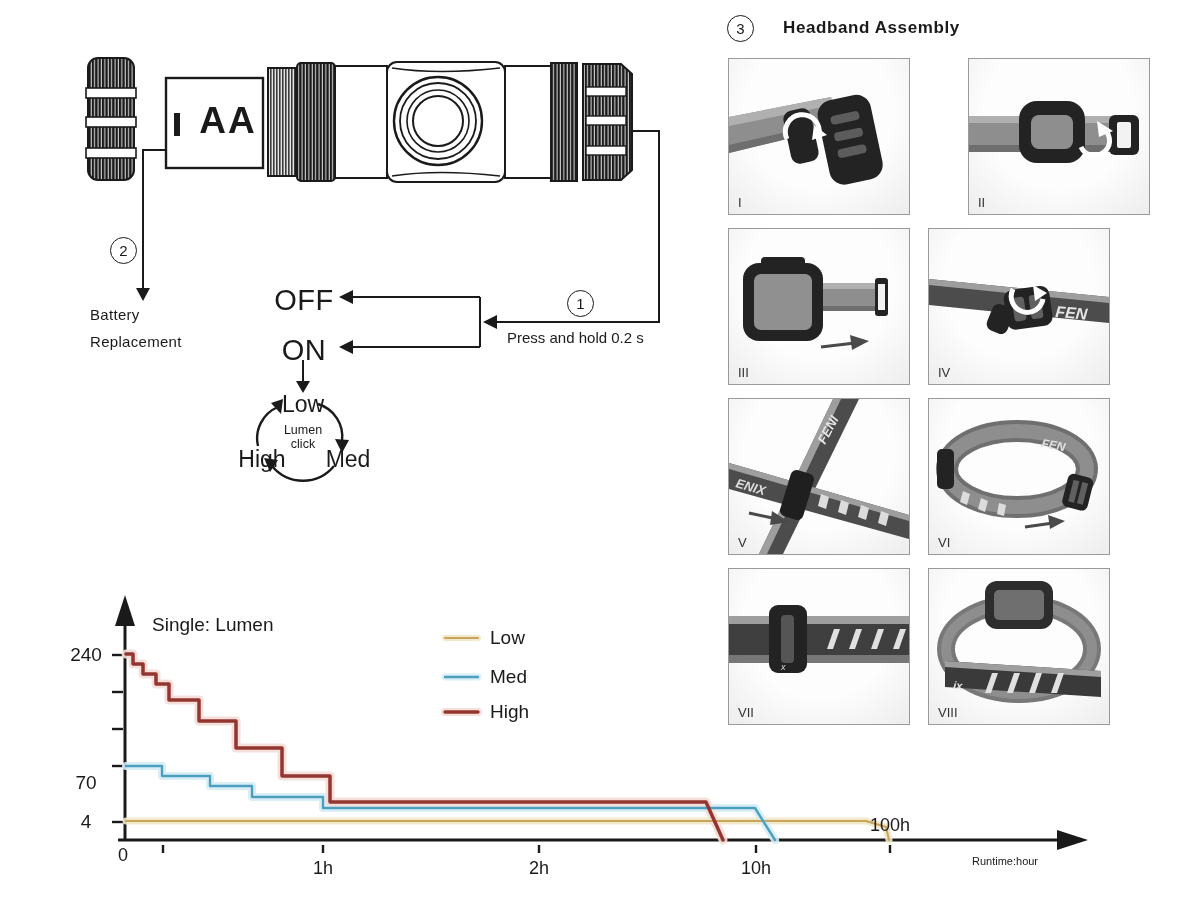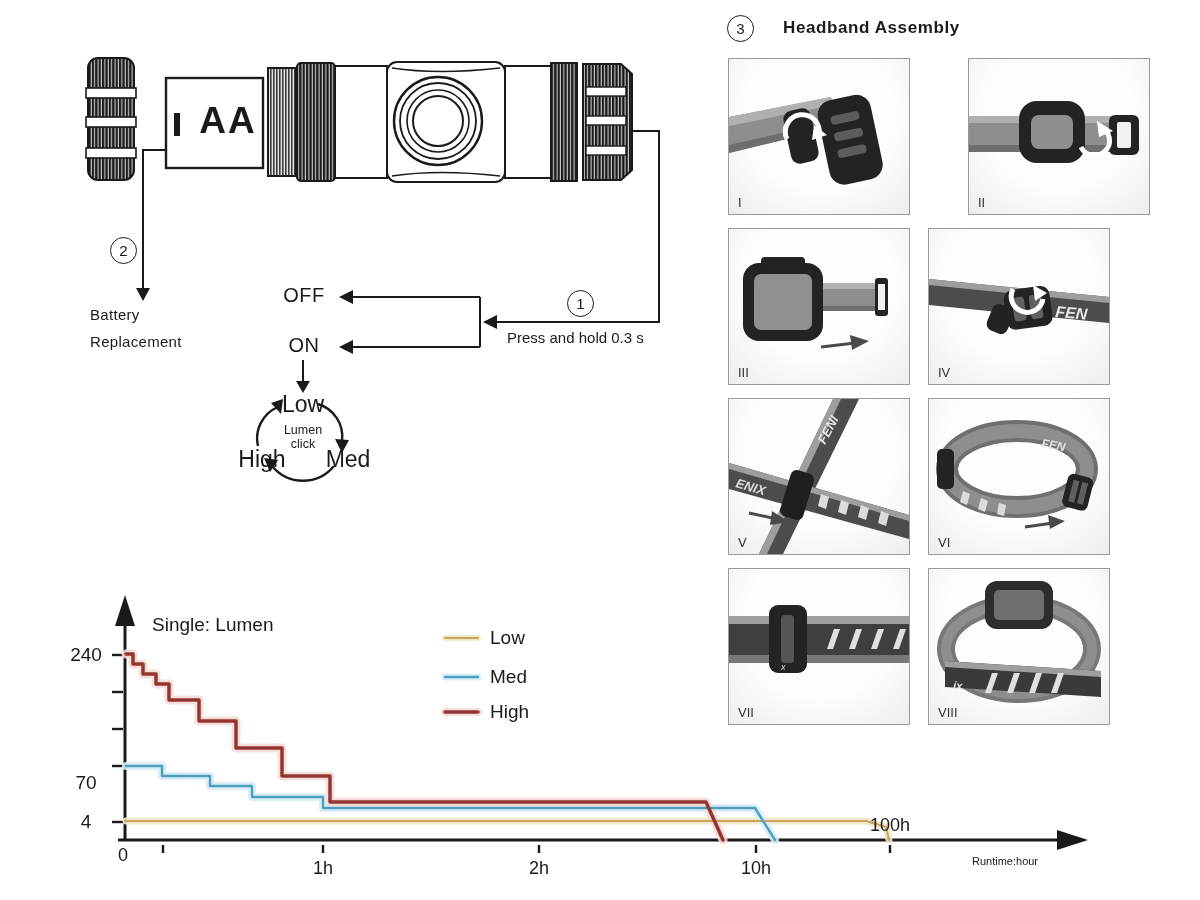--- a/index.html
+++ b/index.html
@@ -4,21 +4,21 @@
 <style>
   html,body{margin:0;padding:0;background:#fff;}
   .page{position:relative;width:1200px;height:900px;background:#ffffff;overflow:hidden;
         font-family:"Liberation Sans",sans-serif;color:#1a1a1a;}
   #vec{position:absolute;left:0;top:0;pointer-events:none;}
   .lbl{position:absolute;white-space:pre;line-height:1.15;}
   .ctr{text-align:center;}
   .rgt{text-align:center;}
   .marker{position:absolute;width:25px;height:25px;border:1.7px solid #1a1a1a;border-radius:50%;
           display:flex;align-items:center;justify-content:center;font-size:15px;font-weight:500;background:#fff;}
-  .state{font-size:20px;font-weight:500;letter-spacing:.5px;}
+  .state{font-size:29px;font-weight:500;letter-spacing:.5px;}
   .mode{font-size:23px;font-weight:500;}
   .small{font-size:12.5px;}
   .note{font-size:15px;}
   .breplace{font-size:15px;letter-spacing:.3px;}
   .hb-title{font-size:17px;font-weight:600;letter-spacing:.6px;}
   .panel{position:absolute;width:182px;height:157px;border:1px solid #9a9a9a;box-sizing:border-box;
          background:radial-gradient(circle at 50% 35%, #fdfdfd 55%, #ededed 100%);}
   .panel svg{position:absolute;left:0;top:0;}
   .roman{position:absolute;left:9px;bottom:4px;font-size:13px;color:#333;}
   .axis-lab{font-size:19px;}
@@ -132,21 +132,21 @@
 
   <div class="marker" style="left:567px;top:290px;">1</div>
   <div class="marker" style="left:110px;top:237px;">2</div>
   <div class="marker" style="left:727px;top:15px;">3</div>
 
   <div class="lbl breplace" style="left:90px;top:306px;">Battery</div>
   <div class="lbl breplace" style="left:90px;top:333px;">Replacement</div>
 
   <div class="lbl ctr state" style="left:264px;top:284px;width:80px;">OFF</div>
   <div class="lbl ctr state" style="left:264px;top:334px;width:80px;">ON</div>
-  <div class="lbl note" style="left:507px;top:329px;">Press and hold 0.3 s</div>
+  <div class="lbl note" style="left:507px;top:329px;">Press and hold 0.2 s</div>
   <div class="lbl ctr mode" style="left:263px;top:391px;width:80px;">Low</div>
   <div class="lbl ctr small" style="left:263px;top:423px;width:80px;">Lumen</div>
   <div class="lbl ctr small" style="left:263px;top:437px;width:80px;">click</div>
   <div class="lbl ctr mode" style="left:222px;top:446px;width:80px;">High</div>
   <div class="lbl ctr mode" style="left:308px;top:446px;width:80px;">Med</div>
 
   <div class="lbl hb-title" style="left:783px;top:18px;">Headband Assembly</div>
   <div id="panels">
       <div class="panel" style="left: 728px; top: 58px;">
         <svg width="180" height="155" viewBox="0 0 180 155">

